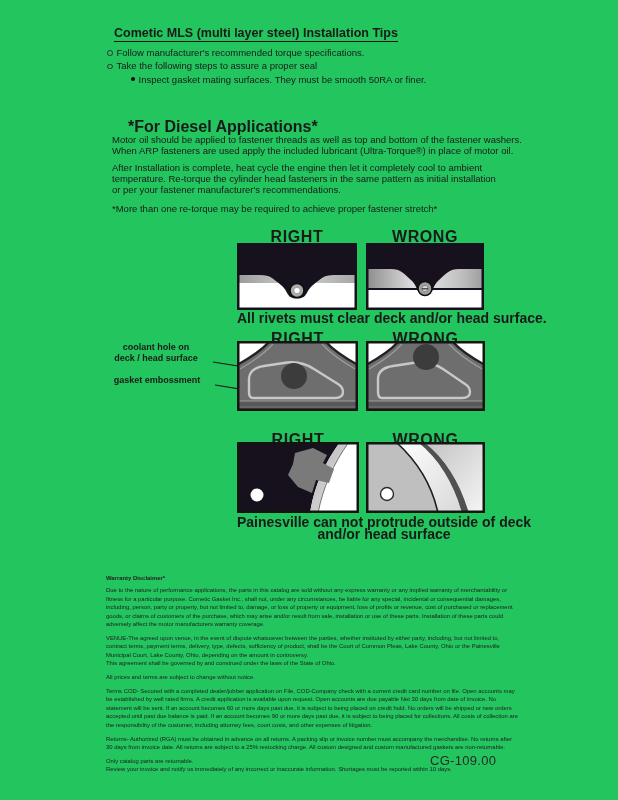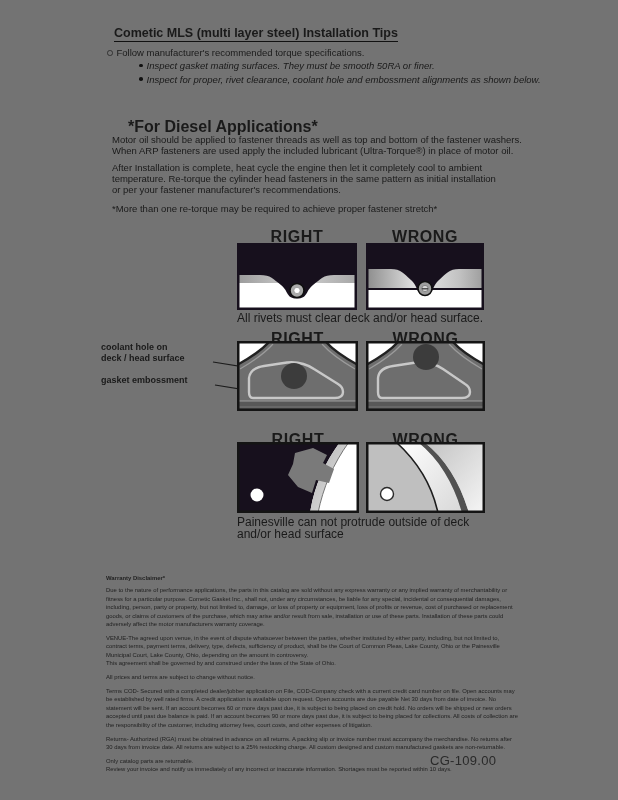--- a/index.html
+++ b/index.html
@@ -1,66 +1,66 @@
 <!DOCTYPE html>
 <html><head>
 <meta charset="utf-8">
 <style>
   html,body{margin:0;padding:0;background:#ffffff;}
   #page{
-    position:relative;width:618px;height:800px;background:#737373;overflow:hidden;
+    position:relative;width:618px;height:800px;background:#22c55e;overflow:hidden;
     font-family:"Liberation Sans",sans-serif;color:#1a1a1a;
   }
   .abs{position:absolute;}
   
   .doc-title{left:114px;top:26px;font-size:12.5px;font-weight:bold;white-space:nowrap;}
   .doc-title span{display:inline-block;border-bottom:1.6px solid #111;padding-bottom:1px;}
   .bullets{left:107px;top:46px;font-size:9.5px;line-height:13.4px;}
   .b-row{display:flex;align-items:flex-start;white-space:nowrap;text-align:center;}
-  .b-row.sub{margin-left:32px;font-style:italic;}
+  .b-row.sub{margin-left:24px;}
   .dot-open{flex:0 0 auto;width:3.5px;height:3.5px;border:1px solid #333;border-radius:50%;margin:4.2px 4px 0 0;}
   .dot-fill{flex:0 0 auto;width:3.6px;height:3.6px;background:#111;border-radius:50%;margin:4.4px 4px 0 0;}
   
   .diesel-heading{left:128px;top:118px;font-size:16px;font-weight:bold;white-space:nowrap;}
   .body-para{font-size:9.5px;line-height:11.2px;white-space:pre;}
   .p1{left:112px;top:134px;}
   .p2{left:112px;top:162px;}
   .p3{left:112px;top:203px;}
   
   .dg-label{font-size:16px;font-weight:bold;letter-spacing:0.6px;text-align:center;white-space:nowrap;}
-  .dg-caption{font-size:12px;font-weight:normal;line-height:12px;white-space:pre;}
+  .dg-caption{font-size:14px;font-weight:bold;line-height:12px;white-space:pre;text-align:center;}
   .panel{line-height:0;}
-  .leader-label{font-size:9px;font-weight:bold;line-height:10.6px;text-align:left;white-space:pre;}
+  .leader-label{font-size:9px;font-weight:bold;line-height:10.6px;text-align:center;white-space:pre;}
   
   .disclaimer{left:106px;top:574px;width:414px;font-size:5.9px;line-height:8.4px;color:#222;}
   .disclaimer .d-head{font-weight:bold;margin-bottom:4px;}
   .disclaimer p{margin:0 0 5.5px 0;white-space:pre-line;}
   .pagecode{left:388px;top:753px;font-size:13px;letter-spacing:0.3px;color:#2a2a2a;white-space:nowrap;margin-left:42px;}
 </style>
 </head>
 <body>
 
 <div id="page">
 
   <div class="abs doc-title">
     <span>Cometic MLS (multi layer steel) Installation Tips</span>
   </div>
 
   <div class="abs bullets">
     <div class="b-row">
       <span class="dot-open"></span>
       <span>Follow manufacturer's recommended torque specifications.</span>
     </div>
+    <div class="b-row">
+      <span class="dot-open"></span>
+      <span>Take the following steps to assure a proper seal</span>
+    </div>
     <div class="b-row sub">
       <span class="dot-fill"></span>
       <span>Inspect gasket mating surfaces.  They must be smooth 50RA or finer.</span>
-    </div>
-    <div class="b-row sub">
-      <span class="dot-fill"></span>
-      <span>Inspect for proper, rivet clearance, coolant hole and embossment alignments as shown below.</span>
     </div>
   </div>
 
   <div class="abs diesel-heading">*For Diesel Applications*</div>
   <div class="abs body-para p1">Motor oil should be applied to fastener threads as well as top and bottom of the fastener washers.
 When ARP fasteners are used apply the included lubricant (Ultra-Torque®) in place of motor oil.</div>
   <div class="abs body-para p2">After Installation is complete, heat cycle the engine then let it completely cool to ambient
 temperature. Re-torque the cylinder head fasteners in the same pattern as initial installation
 or per your fastener manufacturer's recommendations.</div>
   <div class="abs body-para p3">*More than one re-torque may be required to achieve proper fastener stretch*</div>

